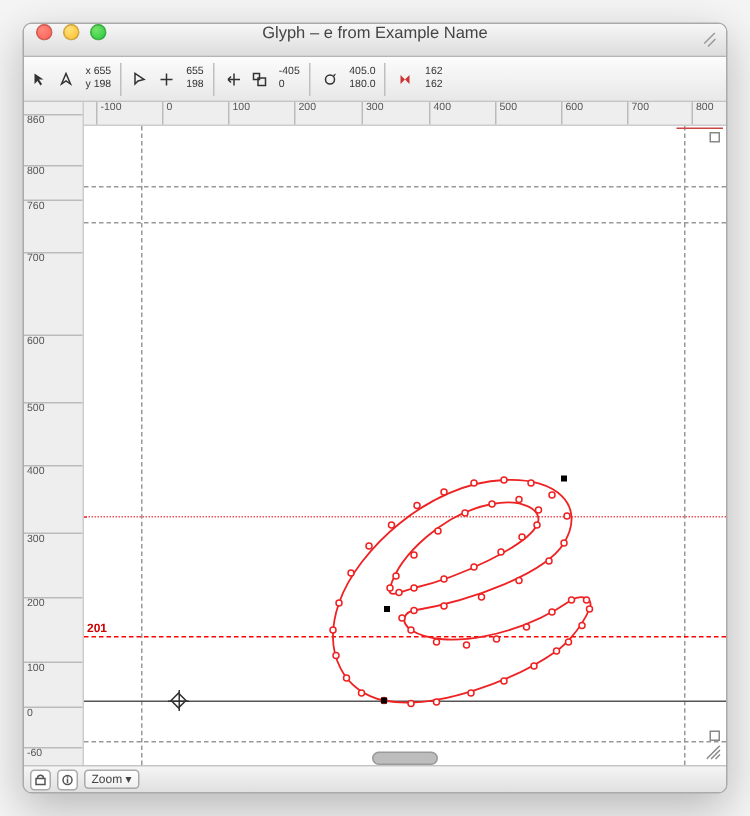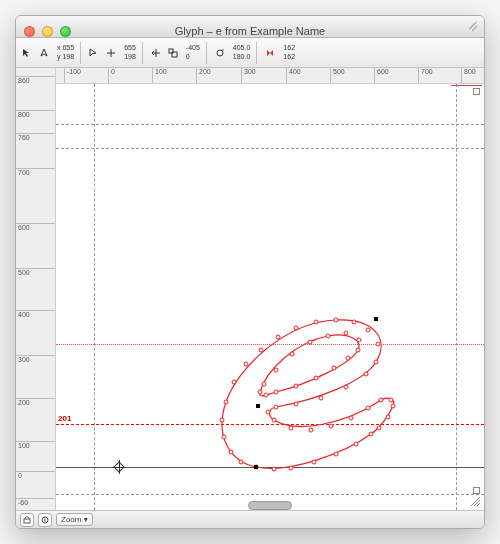--- a/index.html
+++ b/index.html
@@ -1,18 +1,18 @@
 <!DOCTYPE html>
 <html><head>
 <meta charset="utf-8">
 <style>
   * { box-sizing: border-box; margin: 0; padding: 0; }
   body { background: #f5f5f5; font-family: "Lucida Grande", Arial, sans-serif; font-size: 9px; display: flex; align-items: center; justify-content: center; height: 544px; }
   .window { width: 470px; height: 514px; background: #fff; border: 1px solid #aaa; border-radius: 6px; box-shadow: 0 10px 30px rgba(0,0,0,0.25); display: flex; flex-direction: column; overflow: hidden; position: relative; }
-  .titlebar { height: 22px; background: linear-gradient(#f7f7f7,#dcdcdc); border-bottom: 1px solid #b5b5b5; display: flex; align-items: flex-end; position: relative; }
+  .titlebar { height: 22px; background: linear-gradient(#f7f7f7,#dcdcdc); border-bottom: 1px solid #b5b5b5; display: flex; align-items: flex-start; position: relative; }
   .traffic { display: flex; gap: 7px; padding-left: 8px; }
   .dot { width: 11px; height: 11px; border-radius: 50%; border: 0.5px solid rgba(0,0,0,0.2); }
   .red { background: radial-gradient(circle at 35% 30%, #ff8a7b, #ff5f56); }
   .yellow { background: radial-gradient(circle at 35% 30%, #ffe27a, #ffbd2e); }
   .green { background: radial-gradient(circle at 35% 30%, #75e36a, #27c93f); }
   .title { position: absolute; left: 0; right: 0; text-align: center; font-size: 11px; color: #444; pointer-events: none; }
   .resize { position: absolute; right: 6px; top: 5px; width: 10px; height: 10px; }
   .resize::before, .resize::after { content:""; position:absolute; background:#999; height:1px; }
   .resize::before { width:10px; transform: rotate(-45deg); top:4px; left:0; }
   .resize::after { width:7px; transform: rotate(-45deg); top:7px; left:3px; }

